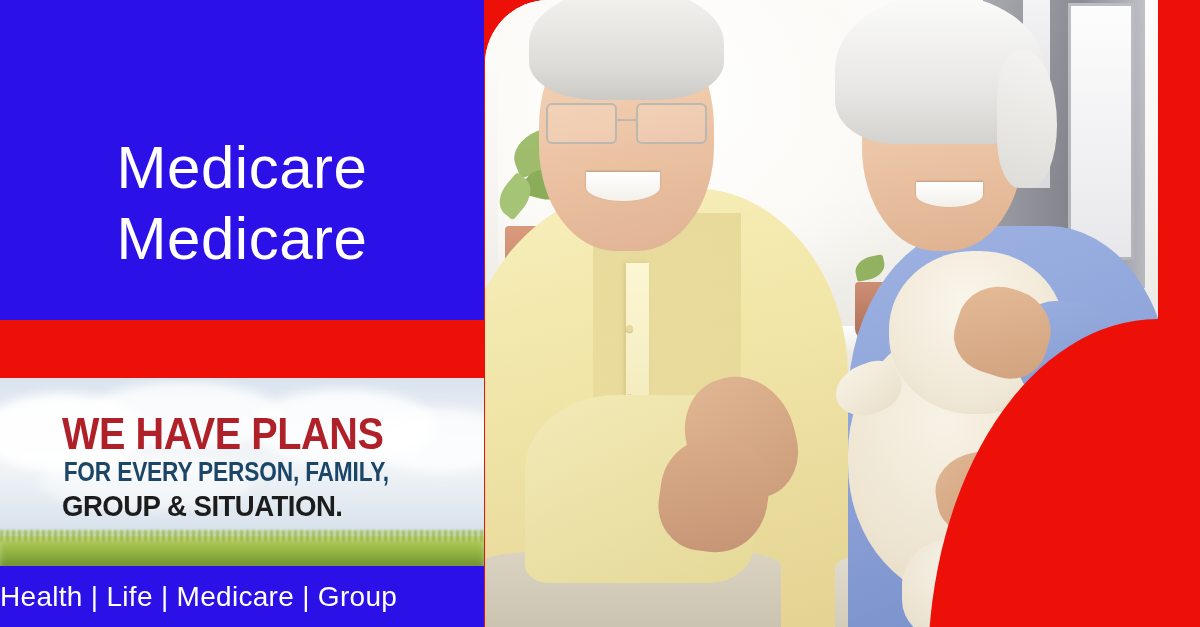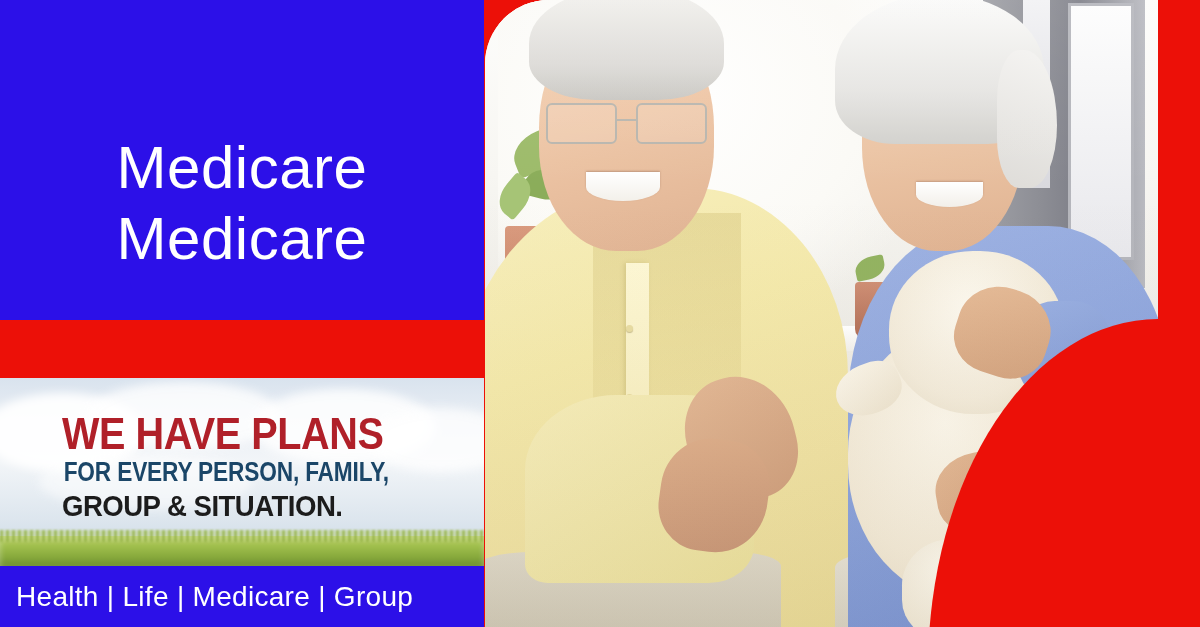--- a/index.html
+++ b/index.html
@@ -353,21 +353,20 @@
     position:absolute; left:0; top:566px; width:484px; height:61px;
     background:#2C10E8;
     display:flex; align-items:center;
   }
   .services-text {
     color:#ffffff;
     font-family:"Liberation Sans", sans-serif;
     font-weight:400;
     font-size:28px;
     letter-spacing:0.3px;
-    padding-left:16px;
     white-space:nowrap;
   }
 </style>
 </head>
 <body>
 
 <div class="banner">
 
   <div class="red-backdrop"></div>
 

